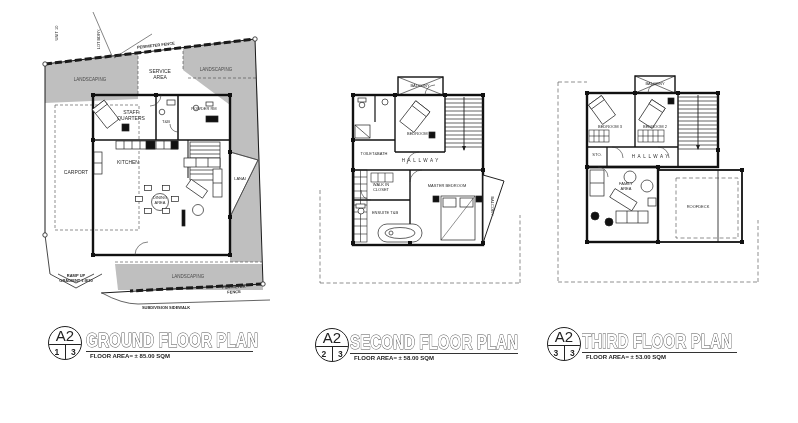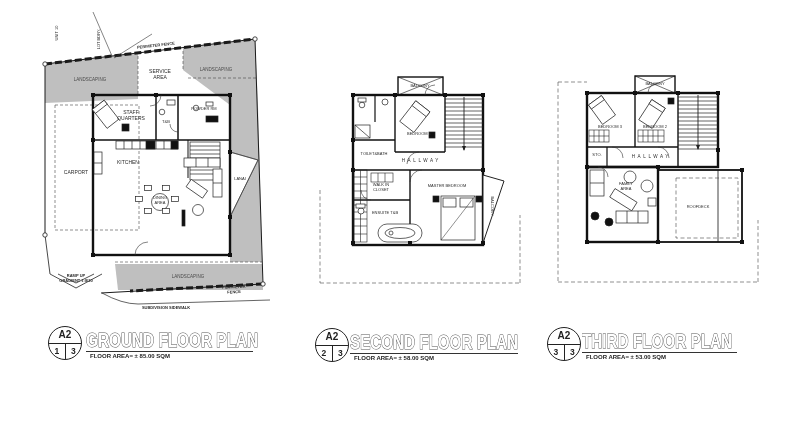--- a/index.html
+++ b/index.html
@@ -14,21 +14,21 @@
   .bold{font-weight:bold;}
   .sp{letter-spacing:2.6px;padding-left:2.6px;font-size:4.6px;}
   .rot90{transform:translate(-50%,-50%) rotate(-90deg);}
   .rot90cw{transform:translate(-50%,-50%) rotate(90deg);}
   .slant{transform:translate(-50%,-50%) rotate(-6.5deg);}
   .slant2{transform:translate(-50%,-50%) rotate(-2.5deg);}
   .titleblock{position:absolute;}
   .tcircle{position:absolute;width:34px;height:34px;border:1.6px solid #222;border-radius:50%;
            background:#fff;display:flex;flex-direction:column;overflow:hidden;box-sizing:border-box;}
   .tc-top{flex:1;display:flex;align-items:center;justify-content:center;
-          font-size:10px;font-weight:bold;color:#222;border-bottom:1.3px solid #222;}
+          font-size:15px;font-weight:normal;color:#222;border-bottom:1.3px solid #222;}
   .tc-bottom{flex:1;display:flex;}
   .tc-bottom span{flex:1;display:flex;align-items:center;justify-content:center;
           font-size:8.5px;font-weight:bold;color:#222;}
   .tc-bottom span.tc-r{border-left:1.3px solid #222;}
   .trule{position:absolute;border-top:1.2px solid #333;}
   .tarea{position:absolute;font-size:6px;font-weight:bold;color:#222;white-space:nowrap;}
   .tsvg{position:absolute;}
 </style>
 </head>
 <body>

